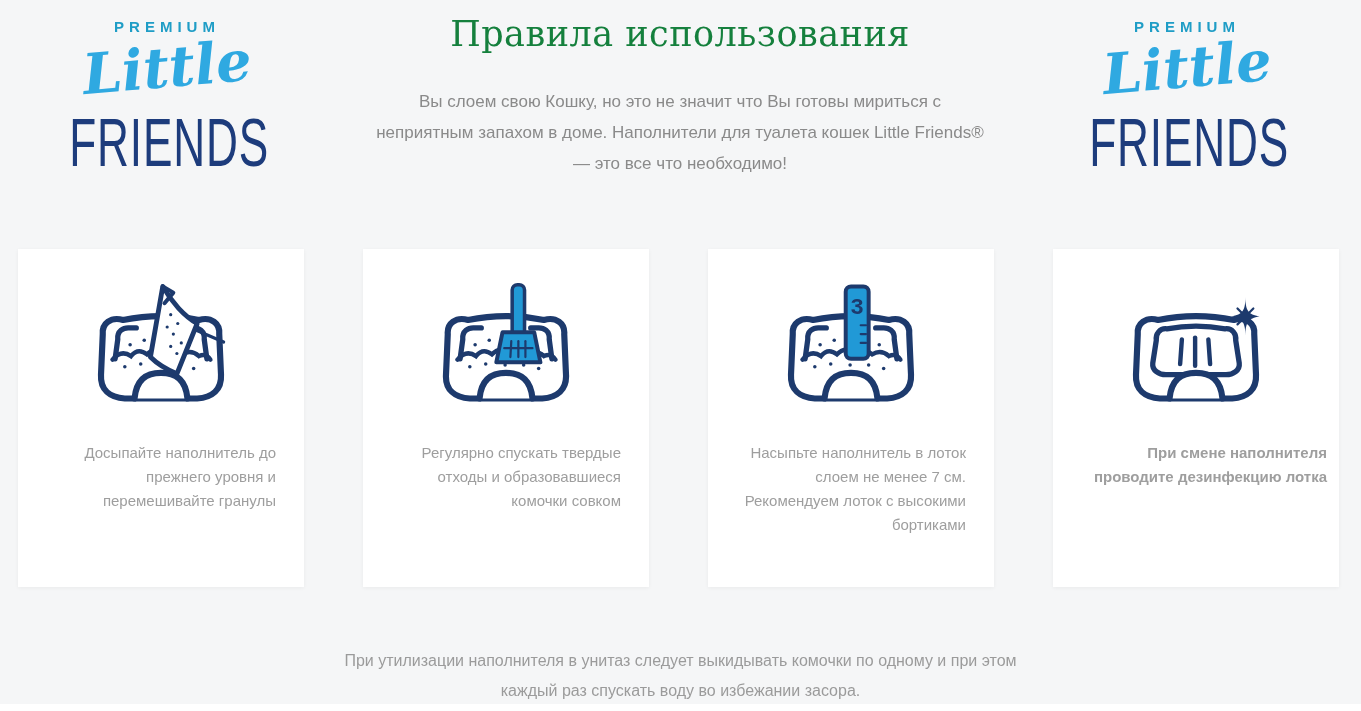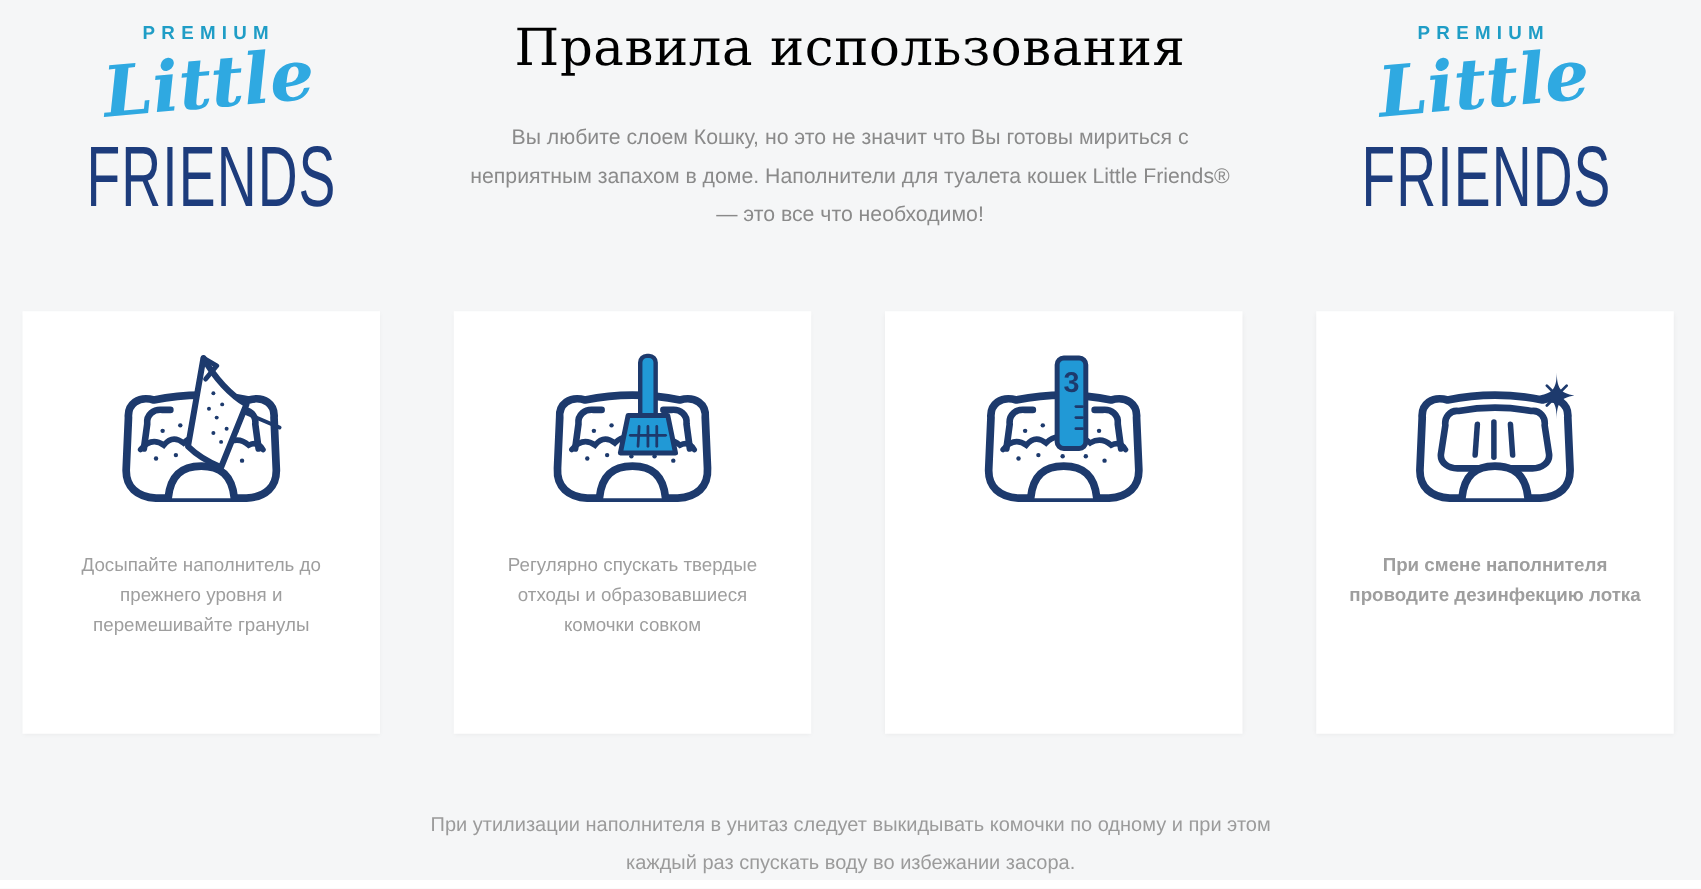--- a/index.html
+++ b/index.html
@@ -20,55 +20,55 @@
     display:block;font-family:"DejaVu Serif",serif;font-style:italic;font-weight:bold;
     font-size:56px;line-height:1.15;color:#2fa9e1;transform:rotate(-5deg);
   }
   .logo-friends{
     display:block;font-size:52px;line-height:1;color:#1d3c7c;letter-spacing:1px;
     transform:scale(0.85,1.32);transform-origin:50% 20%;margin-top:12px;font-weight:normal;
   }
   
   .header-center{position:absolute;left:350px;width:660px;top:14px;text-align:center;}
   .page-title{
-    font-family:"DejaVu Serif",serif;font-weight:normal;font-size:41px;
-    color:#000000;margin:0;letter-spacing:0.5px;
+    font-family:"DejaVu Serif",serif;font-weight:normal;font-size:35px;
+    color:#15803d;margin:0;letter-spacing:0.5px;
   }
   .intro{
     margin:32px auto 0;max-width:620px;font-size:17px;line-height:31px;color:#8a8a8a;
   }
   
   .cards{position:absolute;top:249px;left:18px;display:flex;gap:59px;}
   .card{
     width:286px;height:338px;background:#ffffff;
     box-shadow:0 1px 4px rgba(0,0,0,0.05);box-sizing:border-box;
   }
   .card-icon{height:168px;display:flex;align-items:flex-end;justify-content:center;}
   .card-text{
     margin-top:24px;padding:0 28px;font-size:15px;line-height:24px;
-    color:#9e9e9e;text-align:center;
+    color:#9e9e9e;text-align:right;
   }
   .card:nth-child(4) .card-text{padding:0 12px;font-weight:bold;}
   
   .footer-note{position:absolute;top:646px;left:0;right:0;text-align:center;}
   .footer-note p{margin:0 auto;max-width:720px;font-size:16px;line-height:30px;color:#9b9b9b;}
   .bottom-strip{position:absolute;bottom:0;left:0;right:0;height:7px;background:#ffffff;}
 </style>
 </head>
 <body>
 
 <div class="logo logo-left">
   <span class="logo-premium">PREMIUM</span>
   <span class="logo-little">Little</span>
   <span class="logo-friends">FRIENDS</span>
 </div>
 
 <div class="header-center">
   <h1 class="page-title">Правила использования</h1>
-  <p class="intro">Вы любите слоем Кошку, но это не значит что Вы готовы мириться с неприятным запахом в доме. Наполнители для туалета кошек Little Friends® — это все что необходимо!</p>
+  <p class="intro">Вы слоем свою Кошку, но это не значит что Вы готовы мириться с неприятным запахом в доме. Наполнители для туалета кошек Little Friends® — это все что необходимо!</p>
 </div>
 
 <div class="logo logo-right">
   <span class="logo-premium">PREMIUM</span>
   <span class="logo-little">Little</span>
   <span class="logo-friends">FRIENDS</span>
 </div>
 
 <div class="cards">
 
@@ -158,20 +158,21 @@
         <path d="M55 137 C57 116 68 108 85 108 C102 108 113 116 115 137" fill="#ffffff" stroke="#1d3a6d" stroke-width="7" stroke-linecap="round"></path>
         <rect x="79" y="10" width="26" height="82" rx="6" fill="#2199d6" stroke="#1d3a6d" stroke-width="4.5"></rect>
         <text x="92" y="41" text-anchor="middle" font-family="Liberation Sans, sans-serif" font-size="26" font-weight="bold" fill="#1d3a6d" stroke="none">3</text>
         <g stroke="#1d3a6d" stroke-width="2.5" stroke-linecap="round">
           <path d="M96 54 L102 54"></path>
             <path d="M96 64 L102 64"></path>
             <path d="M96 74 L102 74"></path>
         </g>
       </svg>
     </div>
+    <div class="card-text">Насыпьте наполнитель в лоток слоем не менее 7 см. Рекомендуем лоток с высокими бортиками</div>
   </div>
 
   <div class="card">
     <div class="card-icon">
       <svg width="150" height="142" viewBox="0 0 170 155">
         <path d="M42 48 C28 44 18 52 19 64 L17 110 C16 127 27 136 44 137 L126 137 C143 136 154 127 153 110 L151 64 C152 52 142 44 128 48 C99 42 71 42 42 48 Z" fill="#ffffff" stroke="#1d3a6d" stroke-width="7" stroke-linecap="round" stroke-linejoin="round"></path>
         <path d="M52 58 C44 57 39 64 40 71 L36 97 C35 105 43 110 51 110 L119 110 C127 110 135 105 134 97 L130 71 C131 64 126 57 118 58 C96 54 74 54 52 58 Z" fill="none" stroke="#1d3a6d" stroke-width="6" stroke-linecap="round" stroke-linejoin="round"></path>
         <g stroke="#1d3a6d" stroke-width="5" stroke-linecap="round">
           <path d="M69 70 L67 98"></path>
             <path d="M84 68 L84 100"></path>

